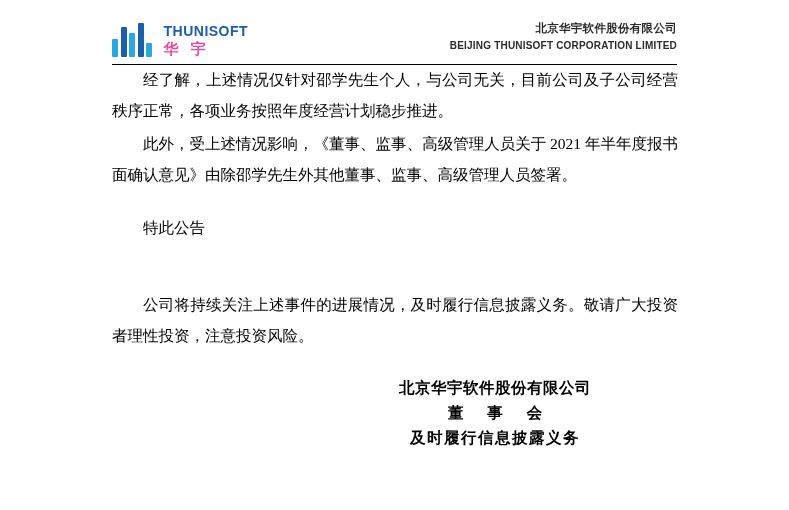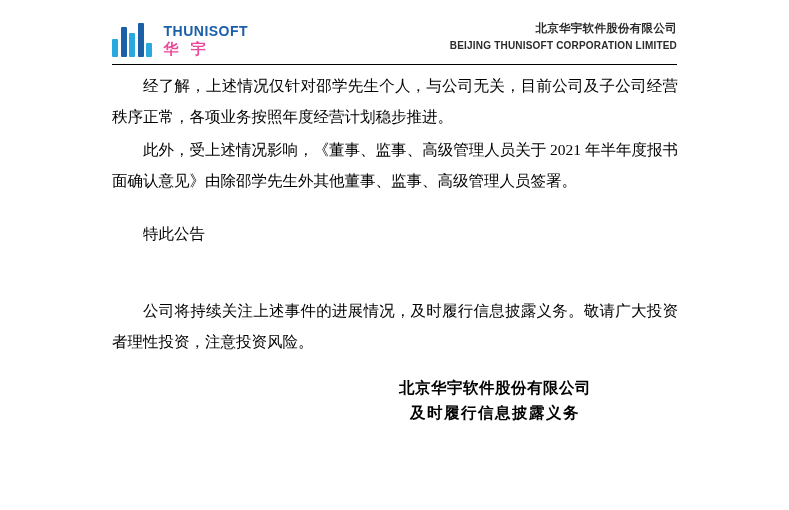--- a/index.html
+++ b/index.html
@@ -99,21 +99,21 @@
     left: 112px;
     width: 565px;
     height: 1px;
     background: #000000;
   }
 
   
   .content {
     position: absolute;
     left: 112px;
-    top: 70px;
+    top: 64px;
     width: 566px;
   }
   .para {
     font-size: 15.5px;
     line-height: 31px;
     text-align: justify;
     text-justify: inter-ideograph;
     margin: 0 0 2px 0;
     text-indent: 31px;
   }
@@ -180,17 +180,18 @@
   <div class="content">
     <p class="para">经了解，上述情况仅针对邵学先生个人，与公司无关，目前公司及子公司经营秩序正常，各项业务按照年度经营计划稳步推进。</p>
     <p class="para gap-para">此外，受上述情况影响，《董事、监事、高级管理人员关于 2021 年半年度报书面确认意见》由除邵学先生外其他董事、监事、高级管理人员签署。</p>
     <p class="para gap-para3">特此公告</p>
     <p class="para gap-para2">公司将持续关注上述事件的进展情况，及时履行信息披露义务。敬请广大投资者理性投资，注意投资风险。</p>
   </div>
 
   <div class="signature">
     <div class="sig-indent">
       <span class="sig-line name">北京华宇软件股份有限公司</span>
+      <span class="sig-line board">董 事 会</span>
       <span class="sig-line date">及时履行信息披露义务</span>
     </div>
   </div>
 
 </div>
 
 </body></html>

